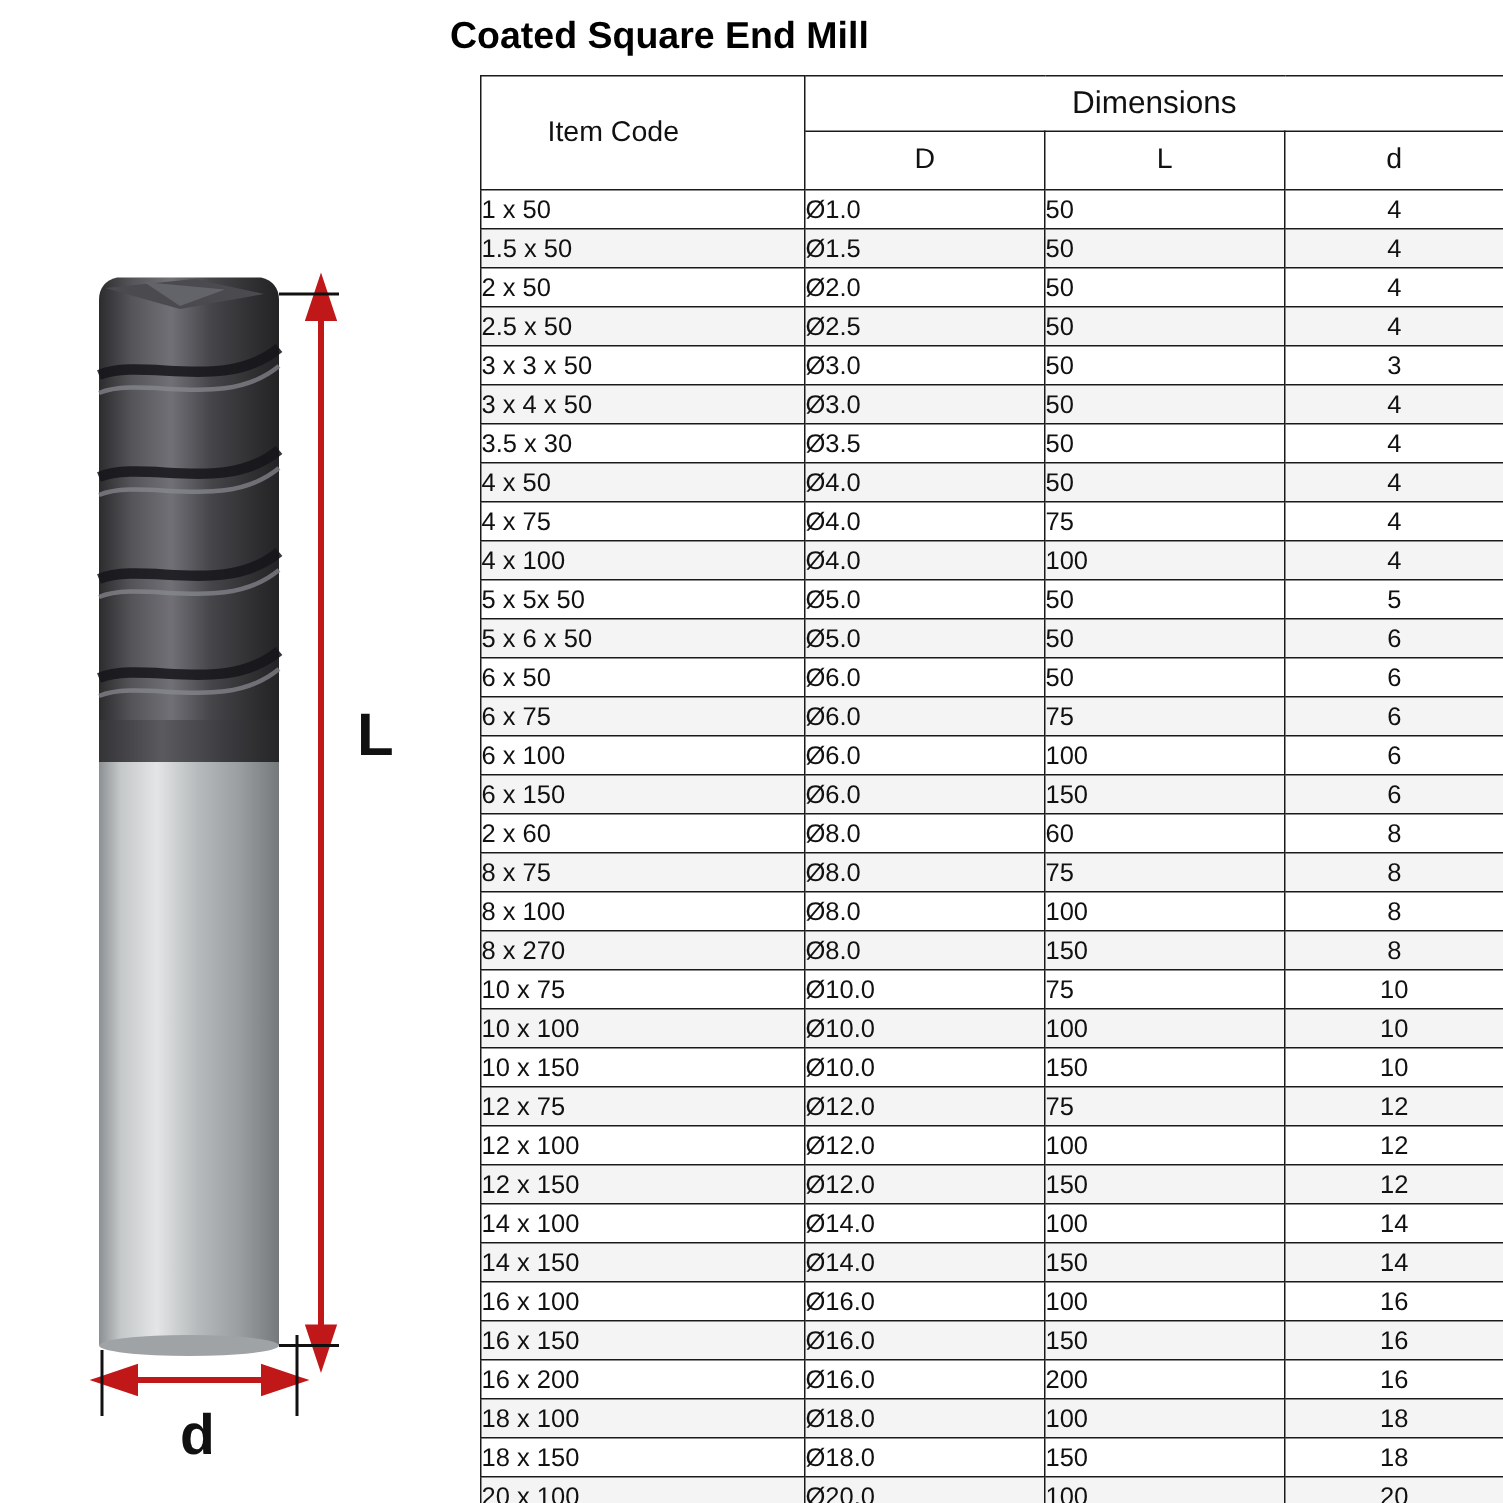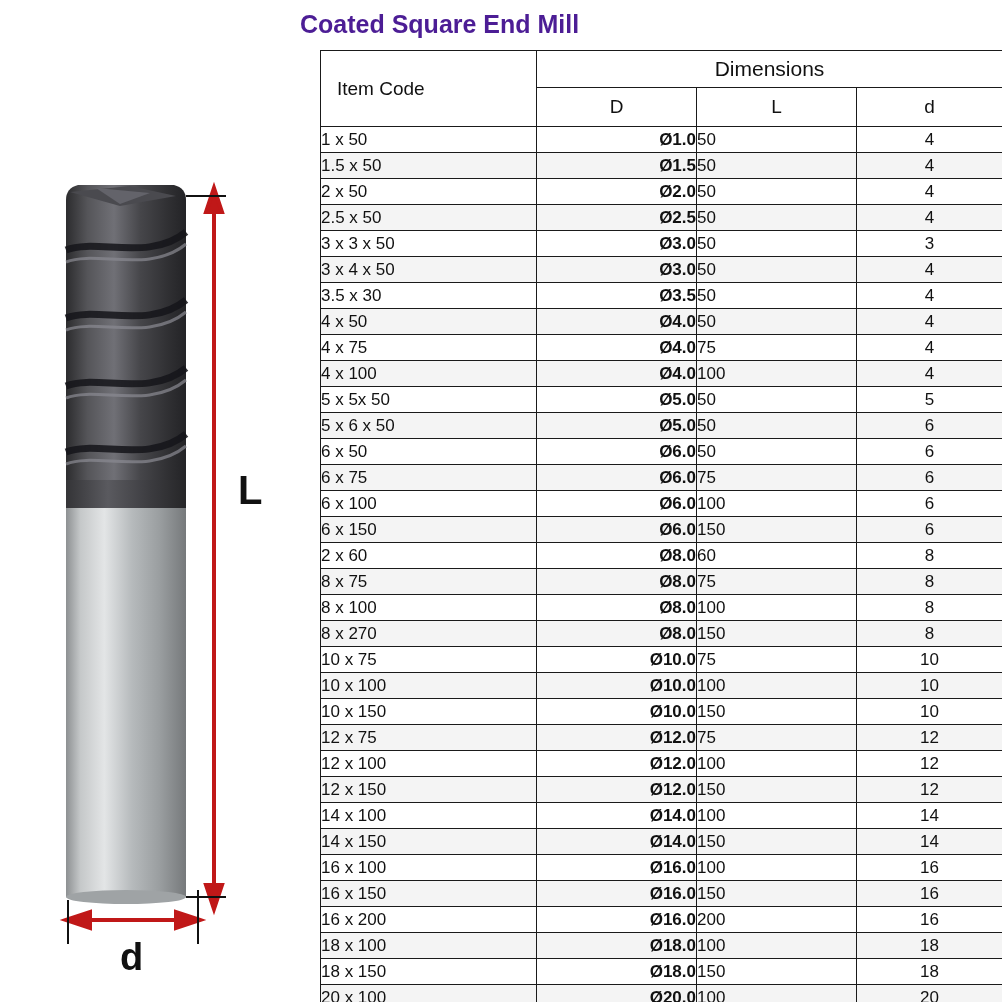--- a/index.html
+++ b/index.html
@@ -53,21 +53,21 @@
   }
 
   
   #title {
     position: absolute;
     left: 300px;
     top: 10px;
     width: 700px;
     font-size: 25px;
     font-weight: bold;
-    color: #4c1d95;
+    color: #000000;
     letter-spacing: 0px;
     white-space: nowrap;
     overflow: hidden;
   }
 
   
   #table-wrap {
     position: absolute;
     left: 320px;
     top: 50px;
@@ -91,21 +91,21 @@
     font-family: "Liberation Sans", sans-serif;
     color: #111;
   }
   table.spec thead th {
     font-weight: normal;
     background: #ffffff;
   }
   th.hdr-item {
     font-size: 19px;
     text-align: left;
-    padding-left: 16px;
+    padding-left: 44px;
     height: 72px;
   }
   th.hdr-dims {
     font-size: 21px;
     text-align: center;
     height: 34px;
     border-radius: 14px;
   }
   th.hdr-sub {
     font-size: 19px;
@@ -118,23 +118,22 @@
     padding: 0;
     font-size: 17px;
   }
   td.item {
     text-align: left;
     padding-left: 42px;
     font-size: 17px;
     margin-top: 40px;
   }
   td.dval {
-    text-align: right;
+    text-align: left;
     font-size: 17px;
-    font-weight: bold;
   }
   td.lval {
     text-align: left;
     font-size: 15px;
   }
   td.ddval {
     text-align: center;
     font-size: 15px;
   }
   tr.alt td { background: #f4f4f4; }

